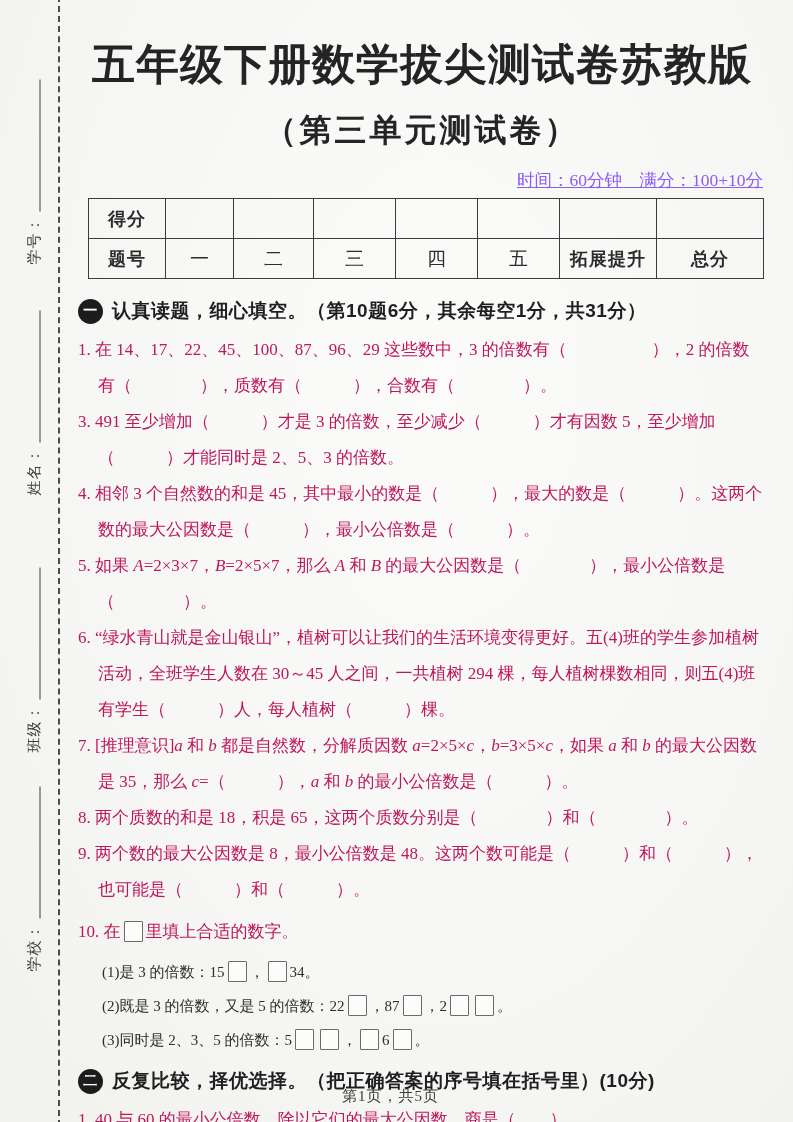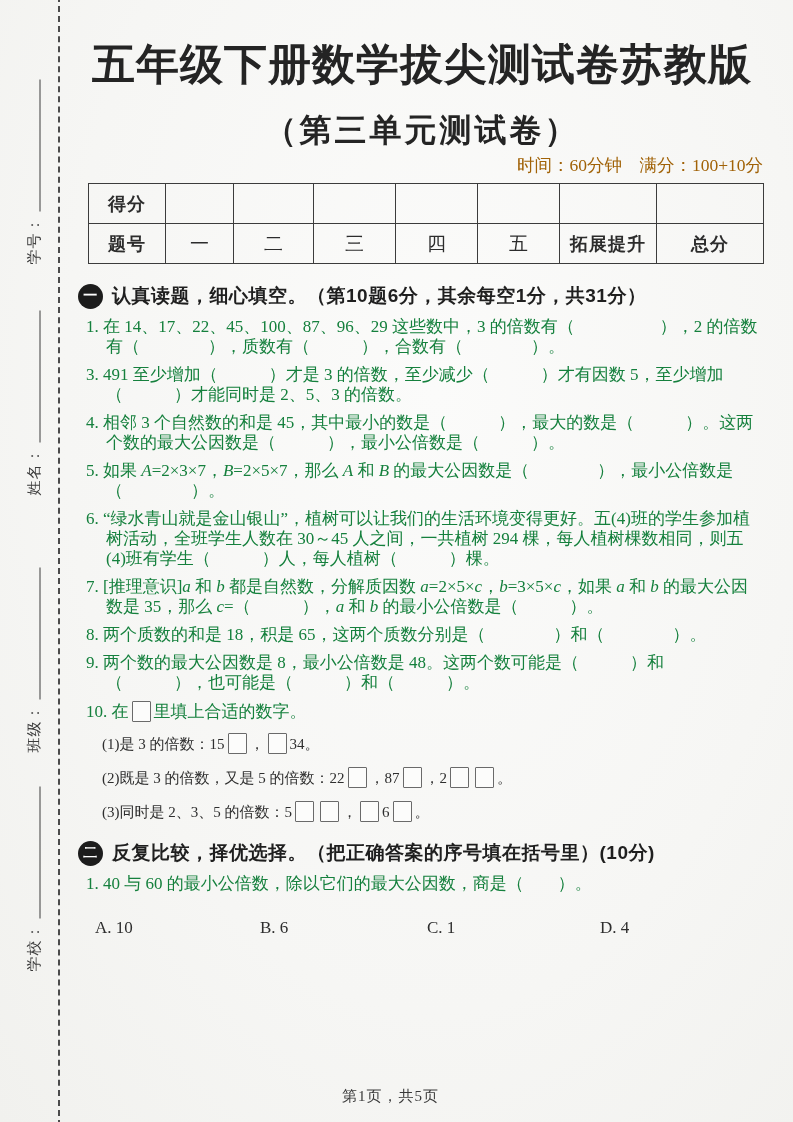--- a/index.html
+++ b/index.html
@@ -27,21 +27,21 @@
   .main{position:absolute;left:78px;top:0;width:688px;}
   .title{
     margin:36px 0 0;text-align:center;
     font-size:43px;font-weight:700;letter-spacing:1px;color:#242424;
     white-space:nowrap;
   }
   .subtitle{
     margin:15px 0 0;text-align:center;
     font-size:32px;font-weight:700;letter-spacing:3px;color:#242424;
   }
-  .meta{text-align:right;font-size:17.5px;color:#a16207;padding-right:3px;}
+  .meta{margin-top:15px;text-align:right;font-size:17.5px;color:#8b5cf6;padding-right:3px;text-decoration:underline;}
   
   table.score{
     border-collapse:collapse;table-layout:fixed;
     width:675px;margin:6px 0 0 10px;
   }
   table.score td{
     border:1.8px solid #3c3c3c;height:39px;
     text-align:center;vertical-align:middle;
     font-size:19px;color:#2c2c2c;padding:0;
   }
@@ -56,22 +56,22 @@
     font-weight:700;font-size:19px;color:#1f1f1f;letter-spacing:0.5px;
   }
   .badge{
     flex:0 0 25px;width:25px;height:25px;border-radius:50%;
     background:#1c1c1c;color:#fff;
     display:flex;align-items:center;justify-content:center;
     font-size:14px;font-weight:700;
   }
   .qlist{margin-top:8px;}
   .q{
-    font-size:17px;line-height:20px;color:#15803d;
-    padding-left:20px;text-indent:-20px;margin:8px;
+    font-size:17px;line-height:36px;color:#be185d;
+    padding-left:20px;text-indent:-20px;margin:0;
   }
   .sub{
     font-size:15px;line-height:24px;color:#2e2e2e;
     padding-left:24px;margin-top:10px;
   }
   .fbox{
     display:inline-block;width:17px;height:19px;
     border:1.5px solid #6a6a6a;border-radius:1px;background:#fcfcfb;
     vertical-align:-5px;margin:0 3px;
   }

